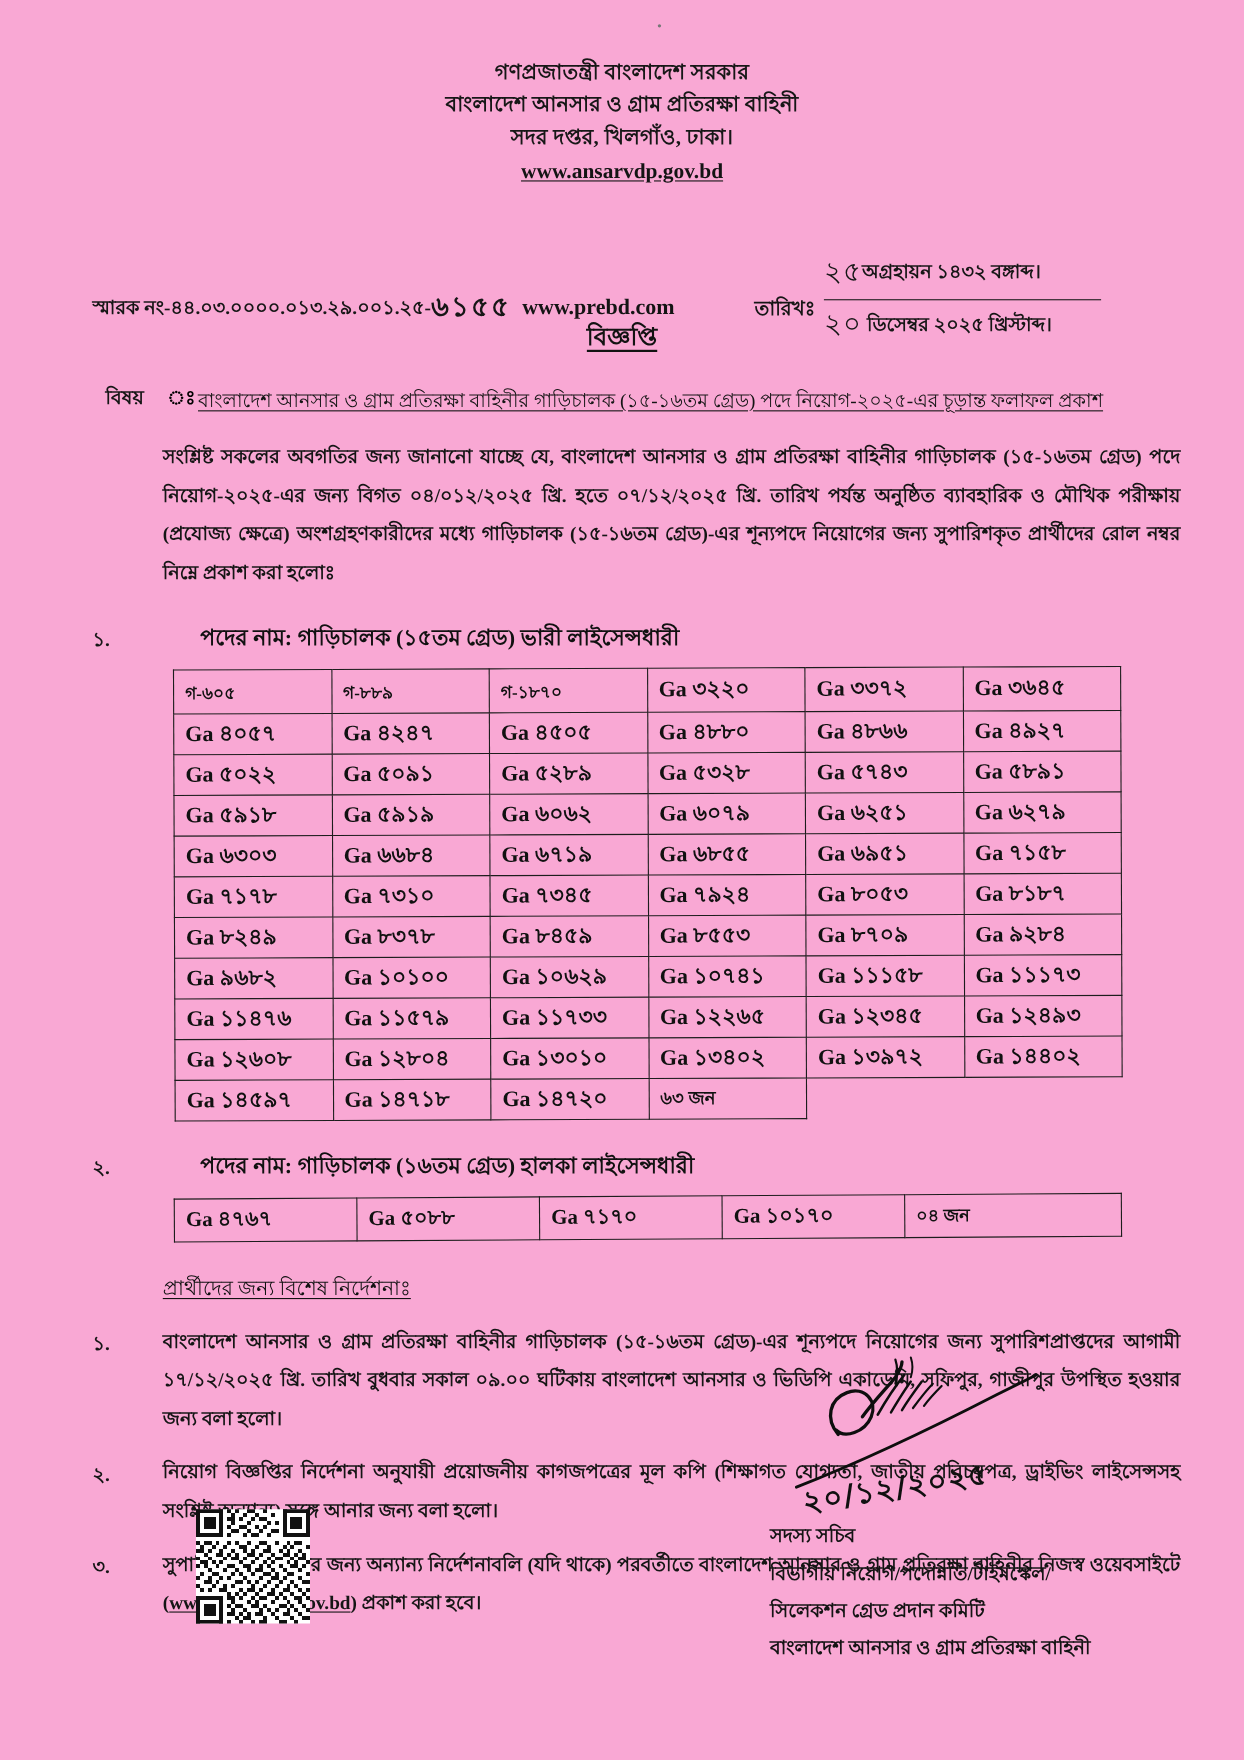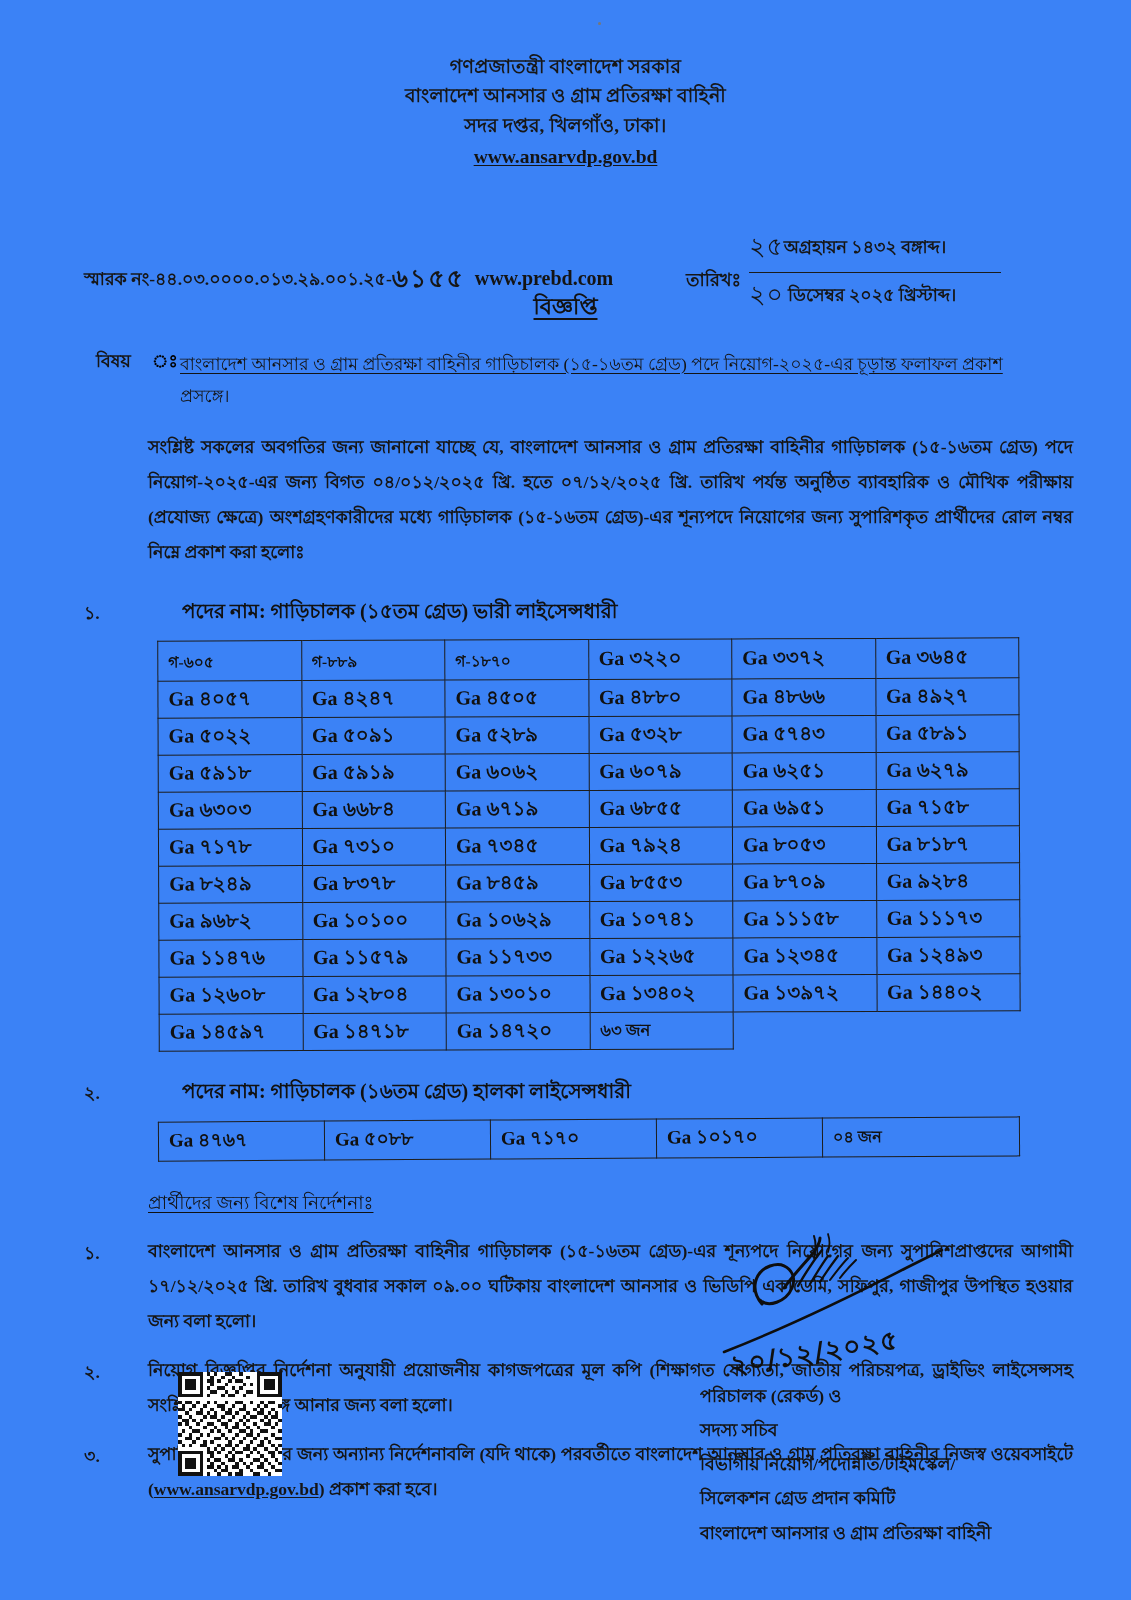--- a/index.html
+++ b/index.html
@@ -9,21 +9,21 @@
     background: #d8d8d8;
   }
   body {
     font-family: "Liberation Serif", "DejaVu Serif", serif;
   }
   .page {
     position: relative;
     width: 1131px;
     height: 1600px;
     margin: 0 auto;
-    background: #3b82f6;
+    background: #f9a8d4;
     overflow: hidden;
     box-sizing: border-box;
   }
 
   
   .letterhead {
     text-align: center;
     padding-top: 52px;
     line-height: 1.55;
   }
@@ -345,21 +345,20 @@
 
   <div class="doc-title">
     <span>বিজ্ঞপ্তি</span>
   </div>
 
   <div class="subject">
     <span class="lbl">বিষয়</span>
     <span class="colon">ঃ</span>
     <div class="txt">
       <span class="u">বাংলাদেশ আনসার ও গ্রাম প্রতিরক্ষা বাহিনীর গাড়িচালক (১৫-১৬তম গ্রেড) পদে নিয়োগ-২০২৫-এর চূড়ান্ত ফলাফল প্রকাশ</span>
-      <div>প্রসঙ্গে।</div>
     </div>
   </div>
 
   <div class="body-para">সংশ্লিষ্ট সকলের অবগতির জন্য জানানো যাচ্ছে যে, বাংলাদেশ আনসার ও গ্রাম প্রতিরক্ষা বাহিনীর গাড়িচালক (১৫-১৬তম গ্রেড) পদে নিয়োগ-২০২৫-এর জন্য বিগত ০৪/০১২/২০২৫ খ্রি. হতে ০৭/১২/২০২৫ খ্রি. তারিখ পর্যন্ত অনুষ্ঠিত ব্যাবহারিক ও মৌখিক পরীক্ষায় (প্রযোজ্য ক্ষেত্রে) অংশগ্রহণকারীদের মধ্যে গাড়িচালক (১৫-১৬তম গ্রেড)-এর শূন্যপদে নিয়োগের জন্য সুপারিশকৃত প্রার্থীদের রোল নম্বর নিম্নে প্রকাশ করা হলোঃ</div>
 
   <div class="section-head">
     <span class="num">১.</span>
     <span class="head-txt">পদের নাম: গাড়িচালক (১৫তম গ্রেড) ভারী লাইসেন্সধারী</span>
   </div>
 
@@ -506,21 +505,20 @@
         <path d="M100 54 C 106 44, 112 34, 118 26" stroke-width="2.2"></path>
         <path d="M110 52 C 116 42, 122 34, 128 26" stroke-width="2.2"></path>
         <path d="M120 50 C 126 42, 132 34, 138 28" stroke-width="2"></path>
         <path d="M130 48 C 136 40, 142 34, 146 30" stroke-width="2"></path>
         <path d="M104 6 C 106 12, 106 20, 104 28" stroke-width="2"></path>
         <path d="M118 4 C 120 10, 120 16, 118 22" stroke-width="1.8"></path>
       </g>
     </svg>
     <div class="sig-date">২০/১২/২০২৫</div>
     <div class="sig-lines">
-      <div>পরিচালক (রেকর্ড) ও</div>
       <div>সদস্য সচিব</div>
       <div>বিভাগীয় নিয়োগ/পদোন্নতি/টাইমস্কেল/</div>
       <div>সিলেকশন গ্রেড প্রদান কমিটি</div>
       <div>বাংলাদেশ আনসার ও গ্রাম প্রতিরক্ষা বাহিনী</div>
     </div>
   </div>
 
   <div class="qr-box">
     <svg viewBox="0 0 29 29" shape-rendering="crispEdges">
       <rect width="29" height="29" fill="#ffffff"></rect>

